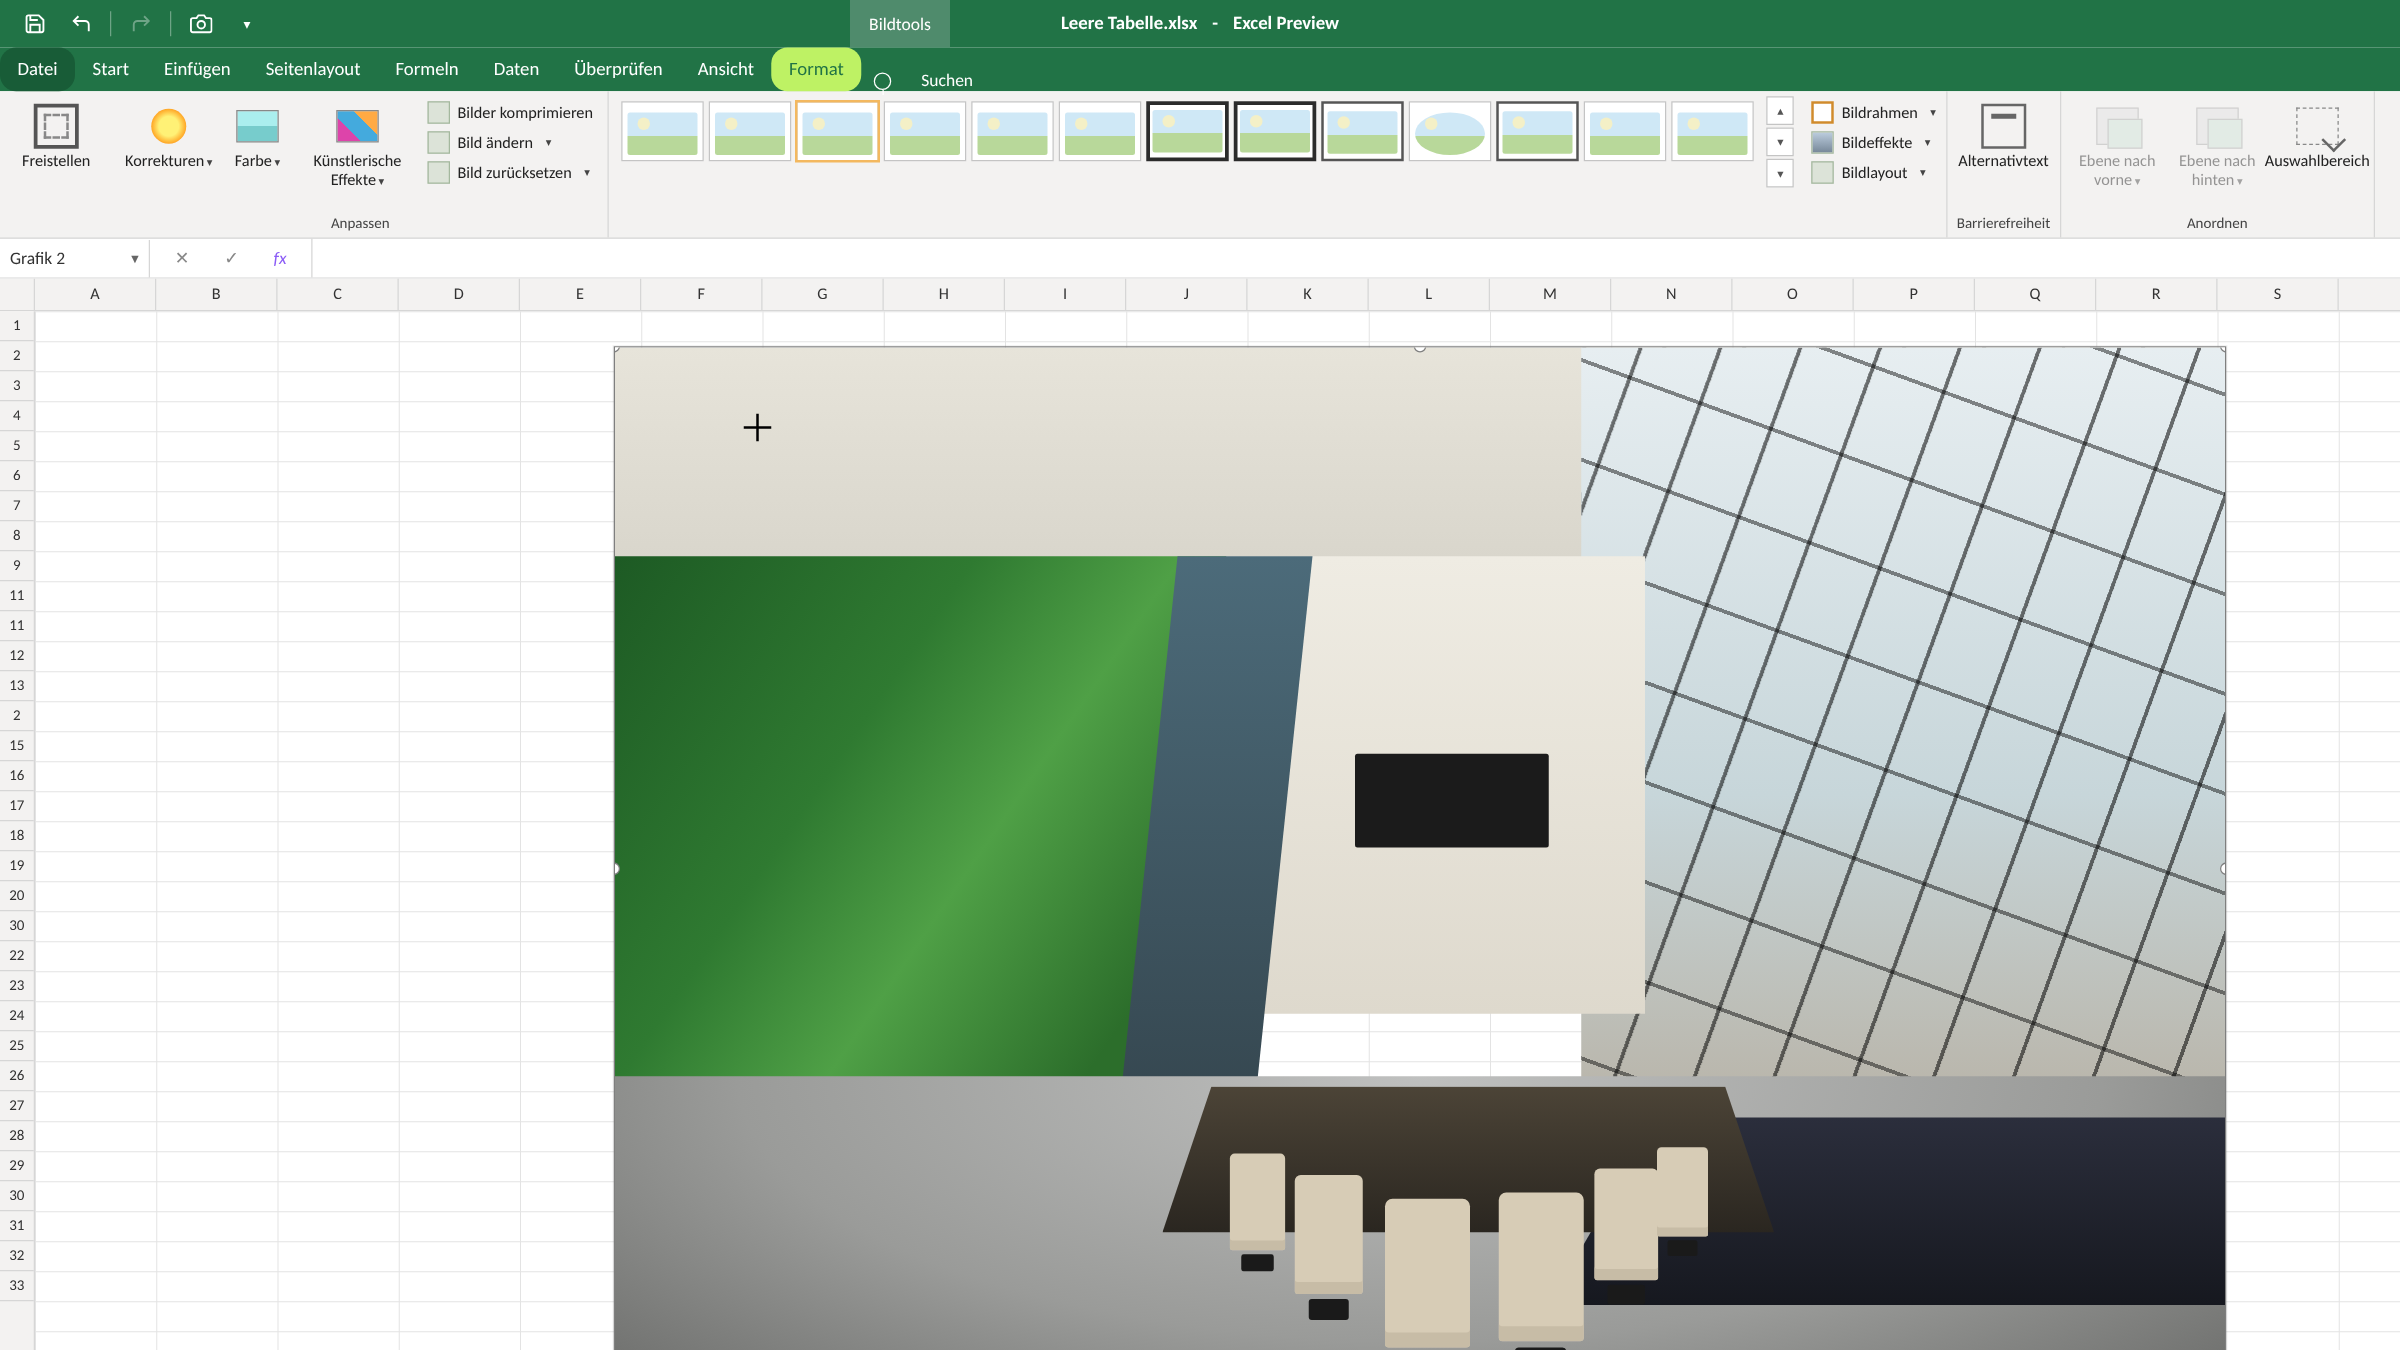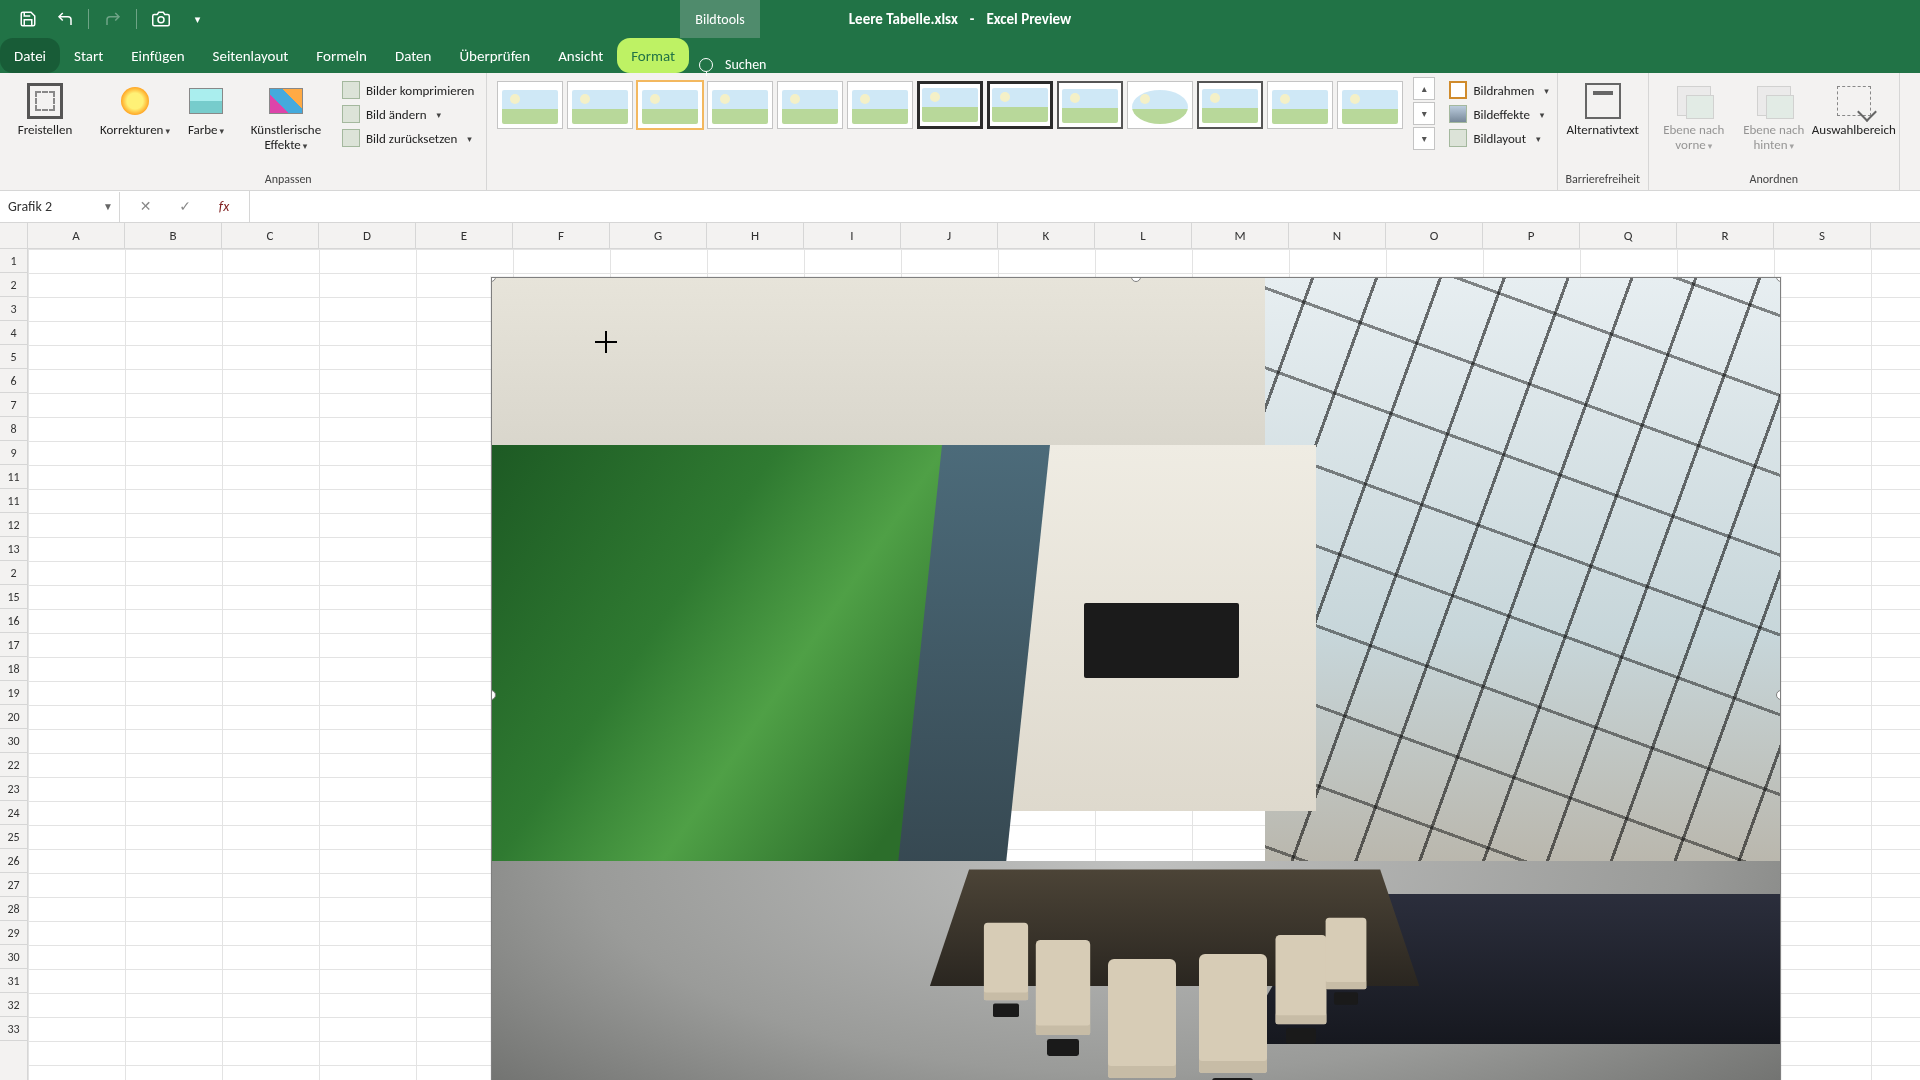--- a/index.html
+++ b/index.html
@@ -55,21 +55,21 @@
   .tab.first-file {
     background: #185c37;
     min-width: 56px;
     justify-content: center;
   }
   .tab.active-contextual {
     background: #bef264;
     color: #217346;
     font-weight: 400;
   }
-  .tell-me { display: flex; align-items: center; color: #fff; font-size: 14px; margin-left: 10px; gap: 12px; }
+  .tell-me { display: flex; align-items: center; color: #fff; font-size: 14px; margin-left: 10px; gap: 24px; }
   .tell-me .bulb { width: 14px; height: 14px; border: 1.5px solid #fff; border-radius: 50%; position: relative; }
   .tell-me .bulb::after { content: ""; position: absolute; width: 1px; height: 4px; background: #fff; left: 50%; bottom: -5px; }
 
   
   .ribbon { height: 118px; background: #f3f2f1; border-bottom: 1px solid #d6d6d6; display: flex; }
   .grp { border-right: 1px solid #d6d6d6; display: flex; flex-direction: column; height: 100%; }
   .grp-body { flex: 1; display: flex; align-items: flex-start; padding: 4px 6px 0 6px; gap: 2px; }
   .grp-label { height: 22px; display: flex; align-items: center; justify-content: center; font-size: 12px; color: #444; position: relative; }
   .grp-label .dlg-launcher { position: absolute; right: 4px; width: 14px; height: 14px; border: 1px solid #888; font-size: 9px; display: flex; align-items: center; justify-content: center; cursor: pointer; }
 
@@ -108,21 +108,21 @@
   .ico-front::after{content:"";position:absolute;left:8px;top:8px;width:26px;height:22px;background:#cfe3d8;border:1px solid #aaa;}
   .ico-select { width: 34px; height: 30px; border:1px dashed #888; position:relative; }
   .ico-select::after{content:"";position:absolute;right:-4px;bottom:-4px;width:12px;height:12px;border:2px solid #666;border-left:none;border-top:none;transform:rotate(45deg);}
 
   
   .fx-row { height: 32px; border-bottom: 1px solid #d6d6d6; display: flex; align-items: center; }
   .namebox { width: 120px; height: 30px; border-right: 1px solid #d6d6d6; display: flex; align-items: center; padding: 0 8px; font-size: 14px; color: #333; position: relative; }
   .namebox .drop { position:absolute; right:6px; font-size:10px; color:#666; }
   .fx-btns { width: 130px; display:flex; align-items:center; justify-content:space-evenly; color:#888; border-right:1px solid #d6d6d6; height:100%; }
   .fx-btns span { font-size: 14px; padding: 0 8px; cursor: default; }
-  .fx-btns .fxlabel { font-style: italic; color:#7f1d1d;}
+  .fx-btns .fxlabel { font-style: italic; color:#8b5cf6;}
   .formula-input { flex:1; height:100%; padding:0 10px; font-size:14px; color:#333; }
 
   
   .sheet { position:absolute; top:223px; left:0; right:0; bottom:0; background:#fff; }
   .corner { position:absolute; top:0; left:0; width:28px; height:26px; background:#f3f2f1; border-right:1px solid #d6d6d6; border-bottom:1px solid #d6d6d6; }
   .col-headers { position:absolute; top:0; left:28px; right:0; height:26px; background:#f3f2f1; display:flex; border-bottom:1px solid #d6d6d6; }
   .ch { width:97px; border-right:1px solid #d6d6d6; display:flex; align-items:center; justify-content:center; font-size:13px; color:#333; }
   .row-headers { position:absolute; top:26px; left:0; width:28px; bottom:0; background:#f3f2f1; border-right:1px solid #d6d6d6; }
   .rh { height:24px; border-bottom:1px solid #d6d6d6; display:flex; align-items:center; justify-content:center; font-size:12px; color:#333; }
   .cells { position:absolute; top:26px; left:28px; right:0; bottom:0; }

